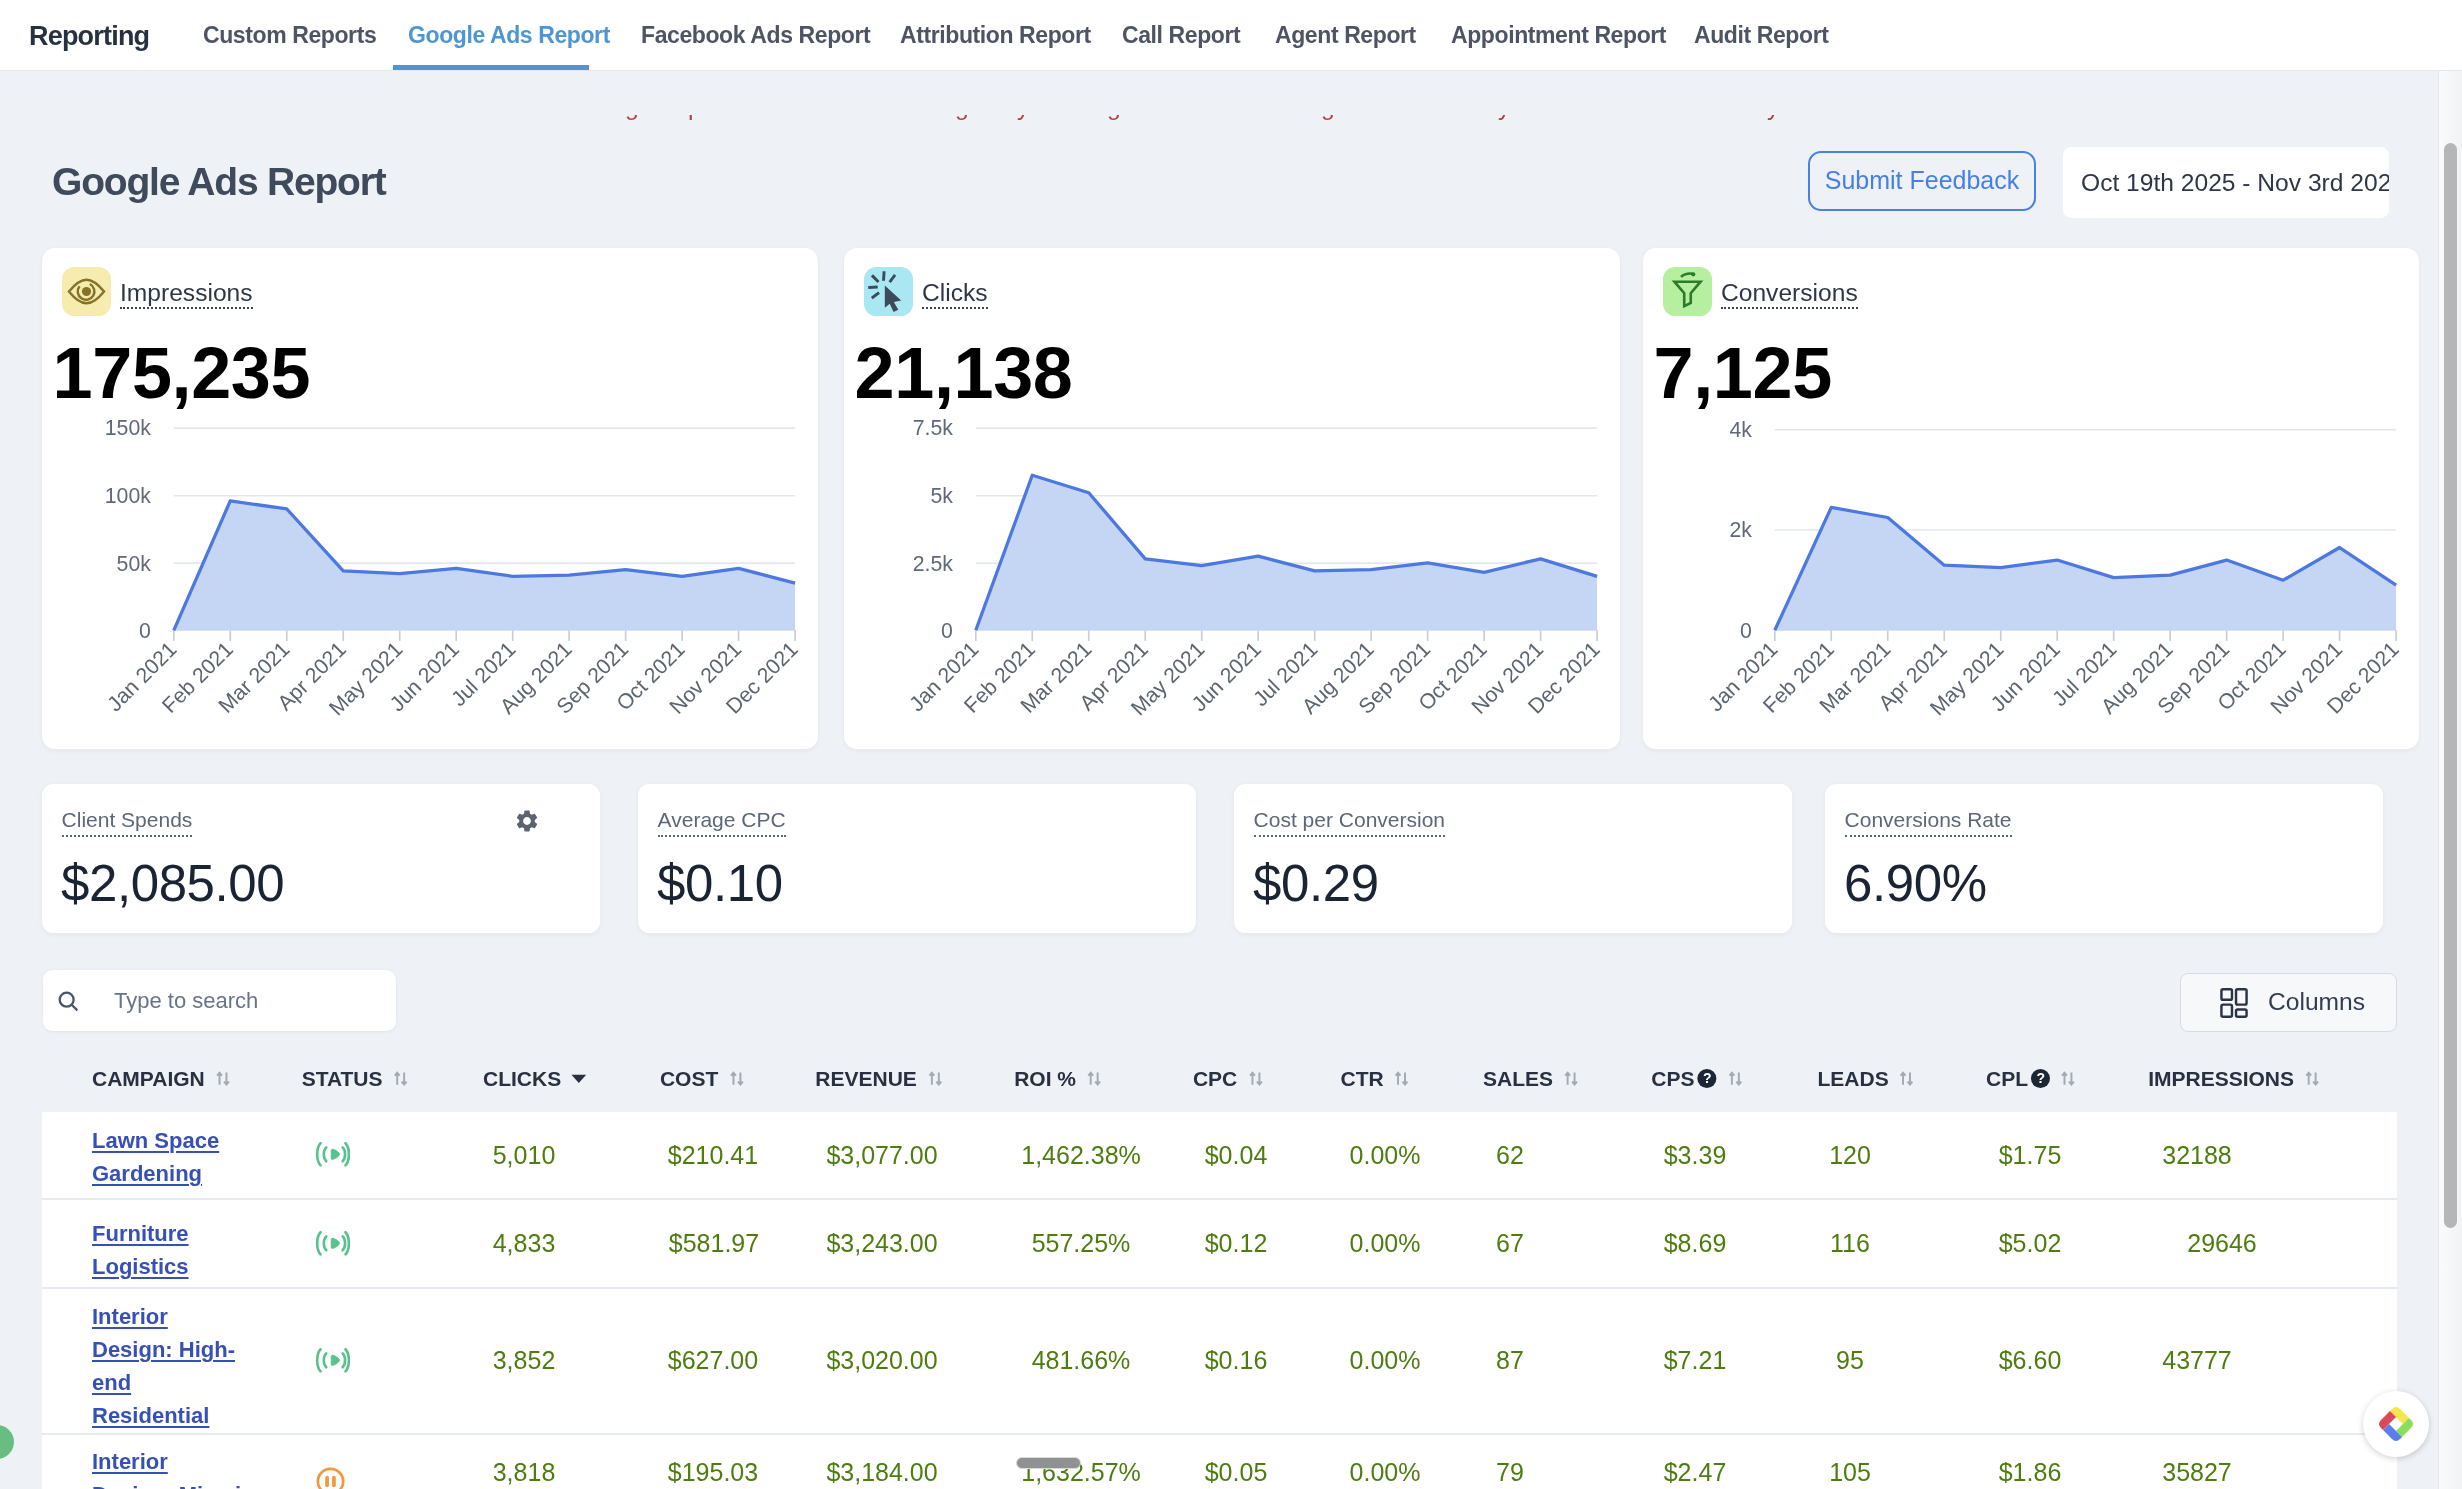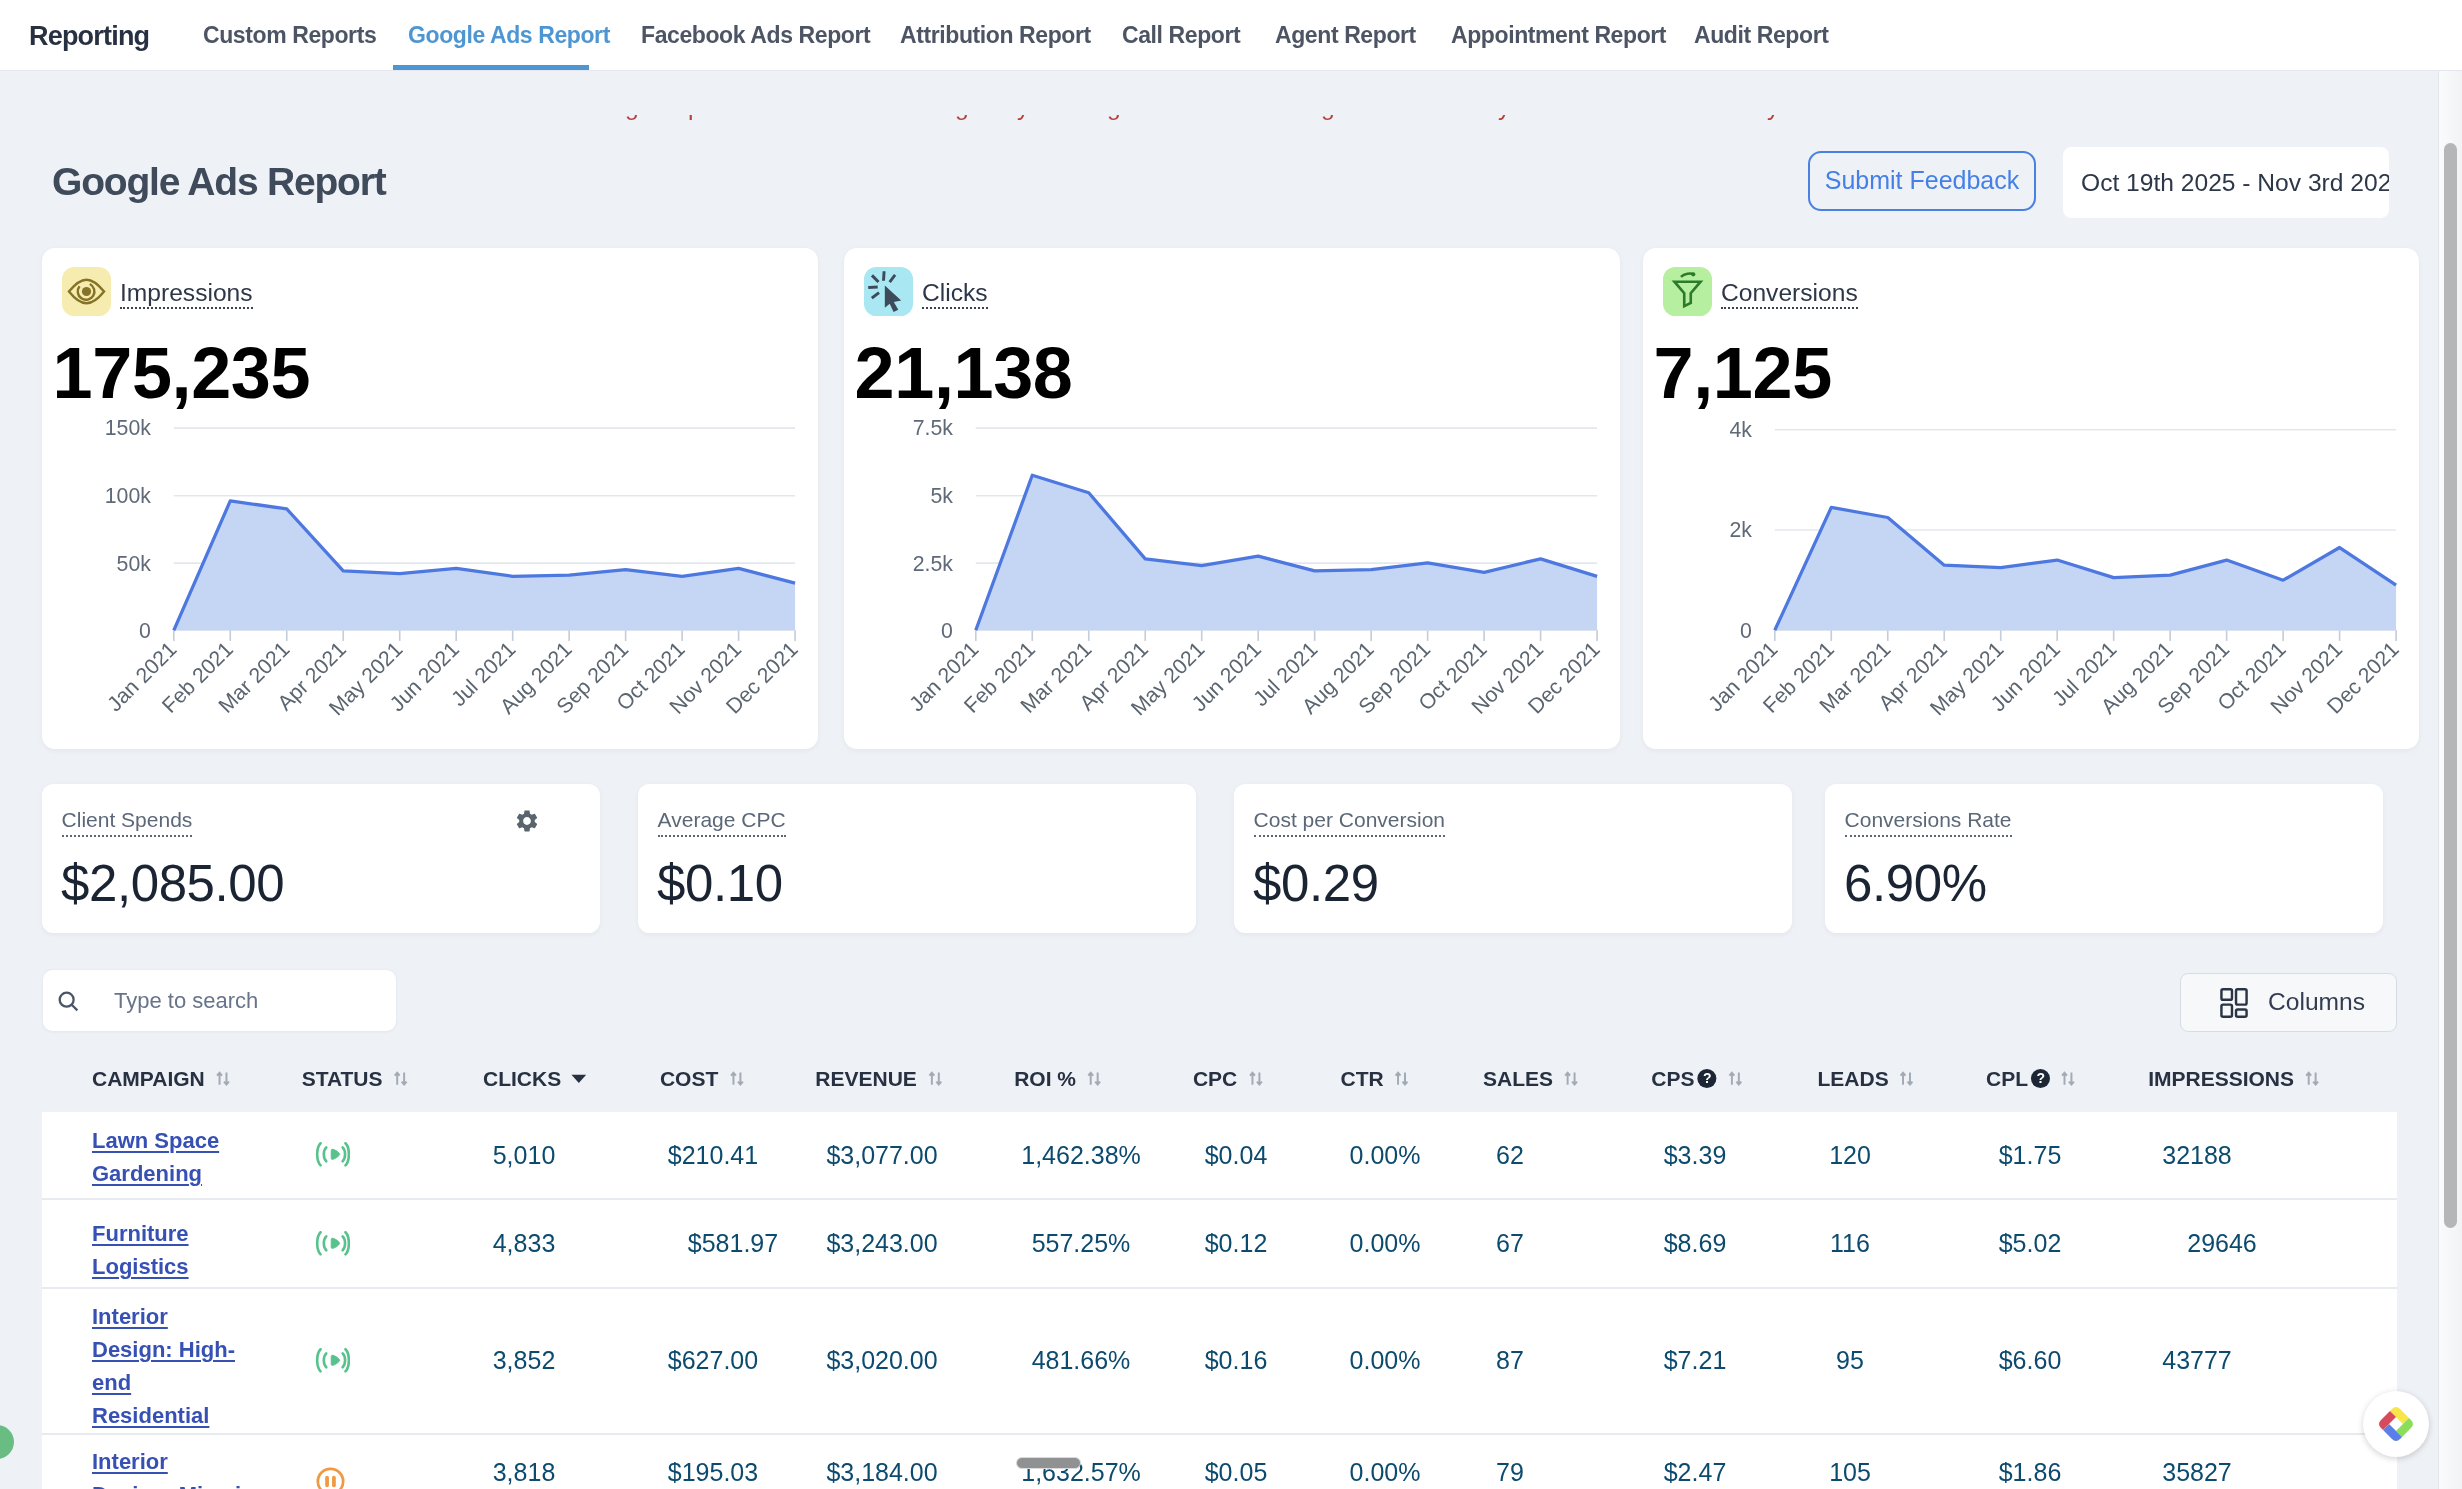--- a/index.html
+++ b/index.html
@@ -32,21 +32,21 @@
 #colbtn { position:absolute; left:2180px; top:973px; width:217px; height:59px; border:1.6px solid #d7dce3; border-radius:8.2px; background:#f6f8fa;padding-left:7px; }
 #colbtn .t { position:absolute; left:87px; top:14px; font-size:24.6px; font-weight:400; color:#333d4f; }
 
 #thead { position:absolute; left:42px; top:1054px; width:2355px; height:57px; }
 .th { position:absolute; top:0; height:49px; font-size:21px; font-weight:700; color:#273142; white-space:nowrap; display:inline-flex; align-items:center; }
 .tc { transform:translateX(-50%); }
 .sortsvg { margin-left:8.2px; }
 .qb { display:inline-block; width:19px; height:19px; border-radius:50%; background:#1d2634; color:#fff; font-size:14px; font-weight:700; text-align:center; line-height:19px; margin-left:3.3px; }
 #tbody { position:absolute; left:42px; top:1112px; width:2355px; height:378px; background:#ffffff; overflow:hidden; }
 .sep { position:absolute; left:0; width:2355px; height:1.6px; background:#e7eaee; }
-.cell { position:absolute; transform:translate(-50%,-50%); font-size:25px; color:#0c4a6e; white-space:nowrap; }
+.cell { position:absolute; transform:translate(-50%,-50%); font-size:25px; color:#4d7c0f; white-space:nowrap; }
 .camp { position:absolute; left:50px; font-size:22px; font-weight:700; color:#3650b4; text-decoration:underline; text-decoration-thickness:2px; text-underline-offset:2.5px; line-height:33px; width:188px; }
 
 #hthumb { position:absolute; left:1016px; top:1457px; width:65px; height:12.3px; background:#8f9193; border:1.6px solid #dadada; border-radius:6.5px; }
 #greenblob { position:absolute; left:-20.5px; top:1425px; width:34px; height:34px; border-radius:50%; background:#69bd83; }
 #logocircle { position:absolute; left:2363px; top:1391px; width:66px; height:66px; border-radius:50%; background:#fff; box-shadow:0 1.6px 6.5px rgba(0,0,0,0.18); }
 #vscroll { position:absolute; left:2438px; top:71px; width:24.6px; height:1419px; background:linear-gradient(90deg,#fafbfc,#f1f2f4); border-left:0.8px solid #e3e5e8; }
 #vthumb { position:absolute; left:2444px; top:143px; width:13px; height:1085px; background:#b4b6b8; border-radius:6.5px; }
 </style>
 </head>
 <body>
@@ -384,21 +384,21 @@
 
   <div class="camp" style="top:105px;">Furniture<br>Logistics</div>
   <svg class="abs" style="left:272px; top:119px;" width="36" height="24.6" viewBox="0 0 44 30" fill="none" stroke="#57c28b" stroke-width="3.2" stroke-linecap="round">
       <path d="M8,1.5 C2.5,7 2.5,23 8,28.5"></path>
       <path d="M15,6.5 C11,10.5 11,19.5 15,23.5"></path>
       <path d="M21,10 C21,9 22,8.5 23,8.8 C26.5,9.6 30.5,12.5 31.5,15 C30.5,17.5 26.5,20.4 23,21.2 C22,21.5 21,21 21,20 Z" fill="#57c28b" stroke-width="1"></path>
       <path d="M35,6.5 C39,10.5 39,19.5 35,23.5"></path>
       <path d="M38.5,1.5 C44,7 44,23 38.5,28.5"></path>
     </svg>
   <div class="cell" style="left:482px; top:131px;">4,833</div>
-  <div class="cell" style="left:691px; top:131px;">$581.97</div>
+  <div class="cell" style="left:672px; top:131px;">$581.97</div>
   <div class="cell" style="left:840px; top:131px;">$3,243.00</div>
   <div class="cell" style="left:1039px; top:131px;">557.25%</div>
   <div class="cell" style="left:1194px; top:131px;">$0.12</div>
   <div class="cell" style="left:1343px; top:131px;">0.00%</div>
   <div class="cell" style="left:1468px; top:131px;">67</div>
   <div class="cell" style="left:1653px; top:131px;">$8.69</div>
   <div class="cell" style="left:1808px; top:131px;">116</div>
   <div class="cell" style="left:1988px; top:131px;">$5.02</div>
   <div class="cell" style="left:2155px; top:131px;margin-left:25px;">29646</div>
   <div class="sep" style="top:175px;"></div>

